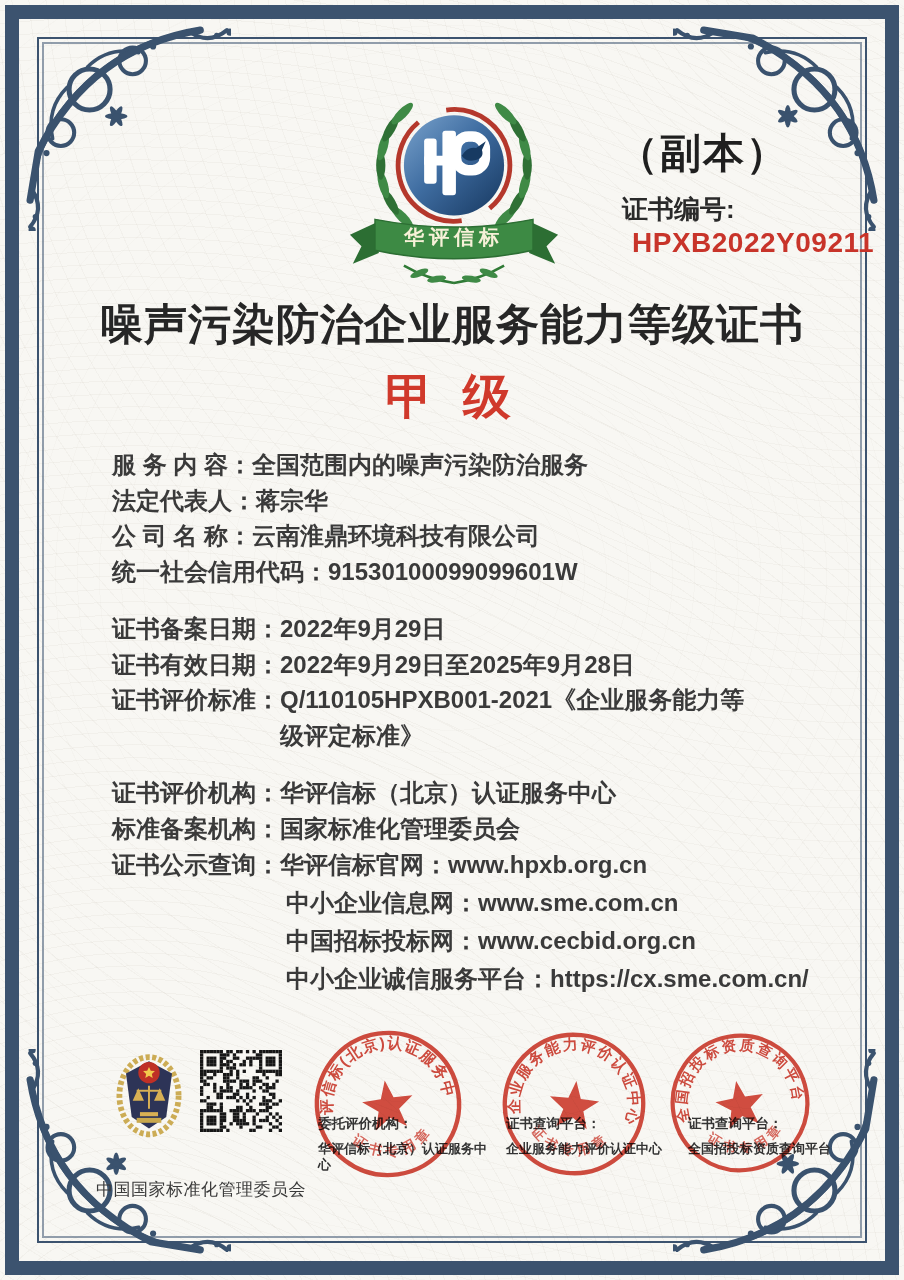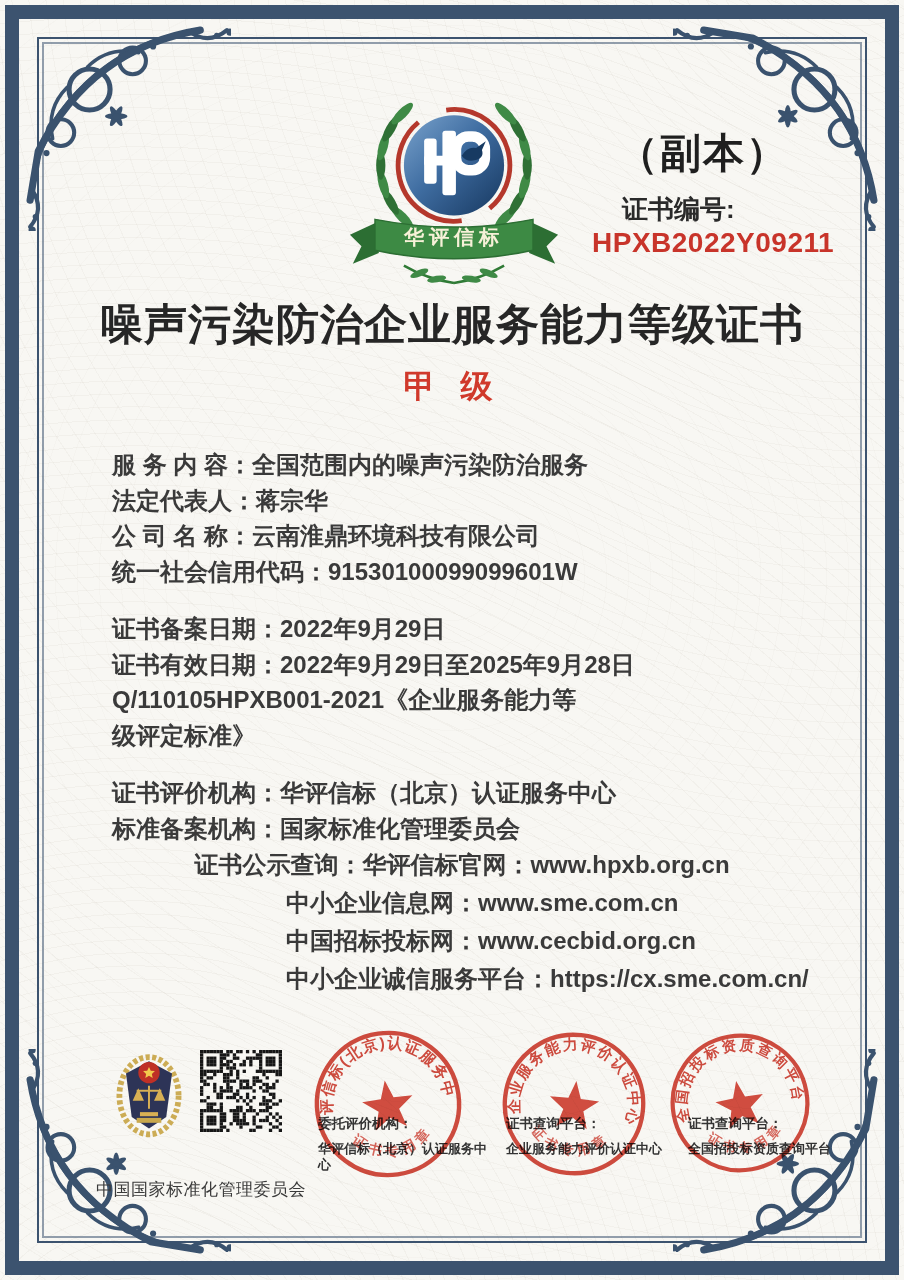--- a/index.html
+++ b/index.html
@@ -20,35 +20,35 @@
   .corner{position:absolute;width:205px;height:205px;color:#3a526e;}
   .corner svg{width:100%;height:100%;display:block;}
   .corner.tl{top:26px;left:26px;}
   .corner.tr{top:26px;right:26px;transform:rotate(90deg);}
   .corner.br{bottom:26px;right:26px;transform:rotate(180deg);}
   .corner.bl{bottom:26px;left:26px;transform:rotate(270deg);}
   
   .logo{position:absolute;left:348px;top:96px;width:212px;height:186px;}
   .copy-label{position:absolute;left:617px;top:126px;font-size:41px;font-weight:700;color:#1f1f1f;letter-spacing:2px;}
   .certno-label{position:absolute;left:622px;top:192px;font-size:26px;font-weight:700;color:#2a2a2a;}
-  .certno-value{position:absolute;left:592px;top:227px;font-size:28px;font-weight:700;color:#c8342a;letter-spacing:.5px;}
+  .certno-value{position:absolute;left:632px;top:227px;font-size:28px;font-weight:700;color:#c8342a;letter-spacing:.5px;}
   .title{position:absolute;left:0;top:296px;width:100%;text-align:center;
          font-size:43px;font-weight:700;color:#262626;letter-spacing:1px;}
   .grade{position:absolute;left:0;top:365px;width:100%;text-align:center;
-         font-size:32px;font-weight:700;color:#d0392b;letter-spacing:8px;}
+         font-size:48px;font-weight:700;color:#d0392b;letter-spacing:8px;}
   
   .body-text{position:absolute;left:112px;top:447px;width:700px;color:#3a3a3a;
              font-size:24px;font-weight:700;}
   .grp{margin-bottom:22px;}
   .grp2{margin-bottom:22px;}
   .row{display:flex;align-items:flex-start;line-height:35.5px;}
   .row .lbl{white-space:pre;flex:none;}
   .row .val{max-width:472px;}
   .q-extra{padding-left:174px;line-height:38px;}
-  .q-first{line-height:38px;justify-content:center;}
+  .q-first{line-height:38px;}
   
   .emblem{position:absolute;left:112px;top:1048px;width:74px;height:92px;}
   .qr{position:absolute;left:200px;top:1050px;width:82px;height:82px;}
   .committee{position:absolute;left:86px;top:1132px;width:230px;text-align:center;
              font-size:17px;font-weight:400;color:#3a3a3a;letter-spacing:.5px;margin-top:46px;}
   .seal{position:absolute;mix-blend-mode:multiply;opacity:.9;}
   .seal svg{width:100%;height:100%;display:block;}
   .seal1{left:312px;top:1028px;width:152px;height:152px;transform:rotate(-8deg);}
   .seal2{left:500px;top:1030px;width:148px;height:148px;transform:rotate(6deg);}
   .seal3{left:668px;top:1031px;width:144px;height:144px;transform:rotate(-10deg);}
@@ -274,20 +274,21 @@
     <div class="grp grp2">
       <div class="row">
         <span class="lbl">证书备案日期：</span>
         <span class="val">2022年9月29日</span>
       </div>
       <div class="row">
         <span class="lbl">证书有效日期：</span>
         <span class="val">2022年9月29日至2025年9月28日</span>
       </div>
       <div class="row">
+        <span class="lbl">证书评价标准：</span>
         <span class="val">Q/110105HPXB001-2021《企业服务能力等级评定标准》</span>
       </div>
     </div>
 
     <div class="grp">
       <div class="row">
         <span class="lbl">证书评价机构：</span>
         <span class="val">华评信标（北京）认证服务中心</span>
       </div>
       <div class="row">

